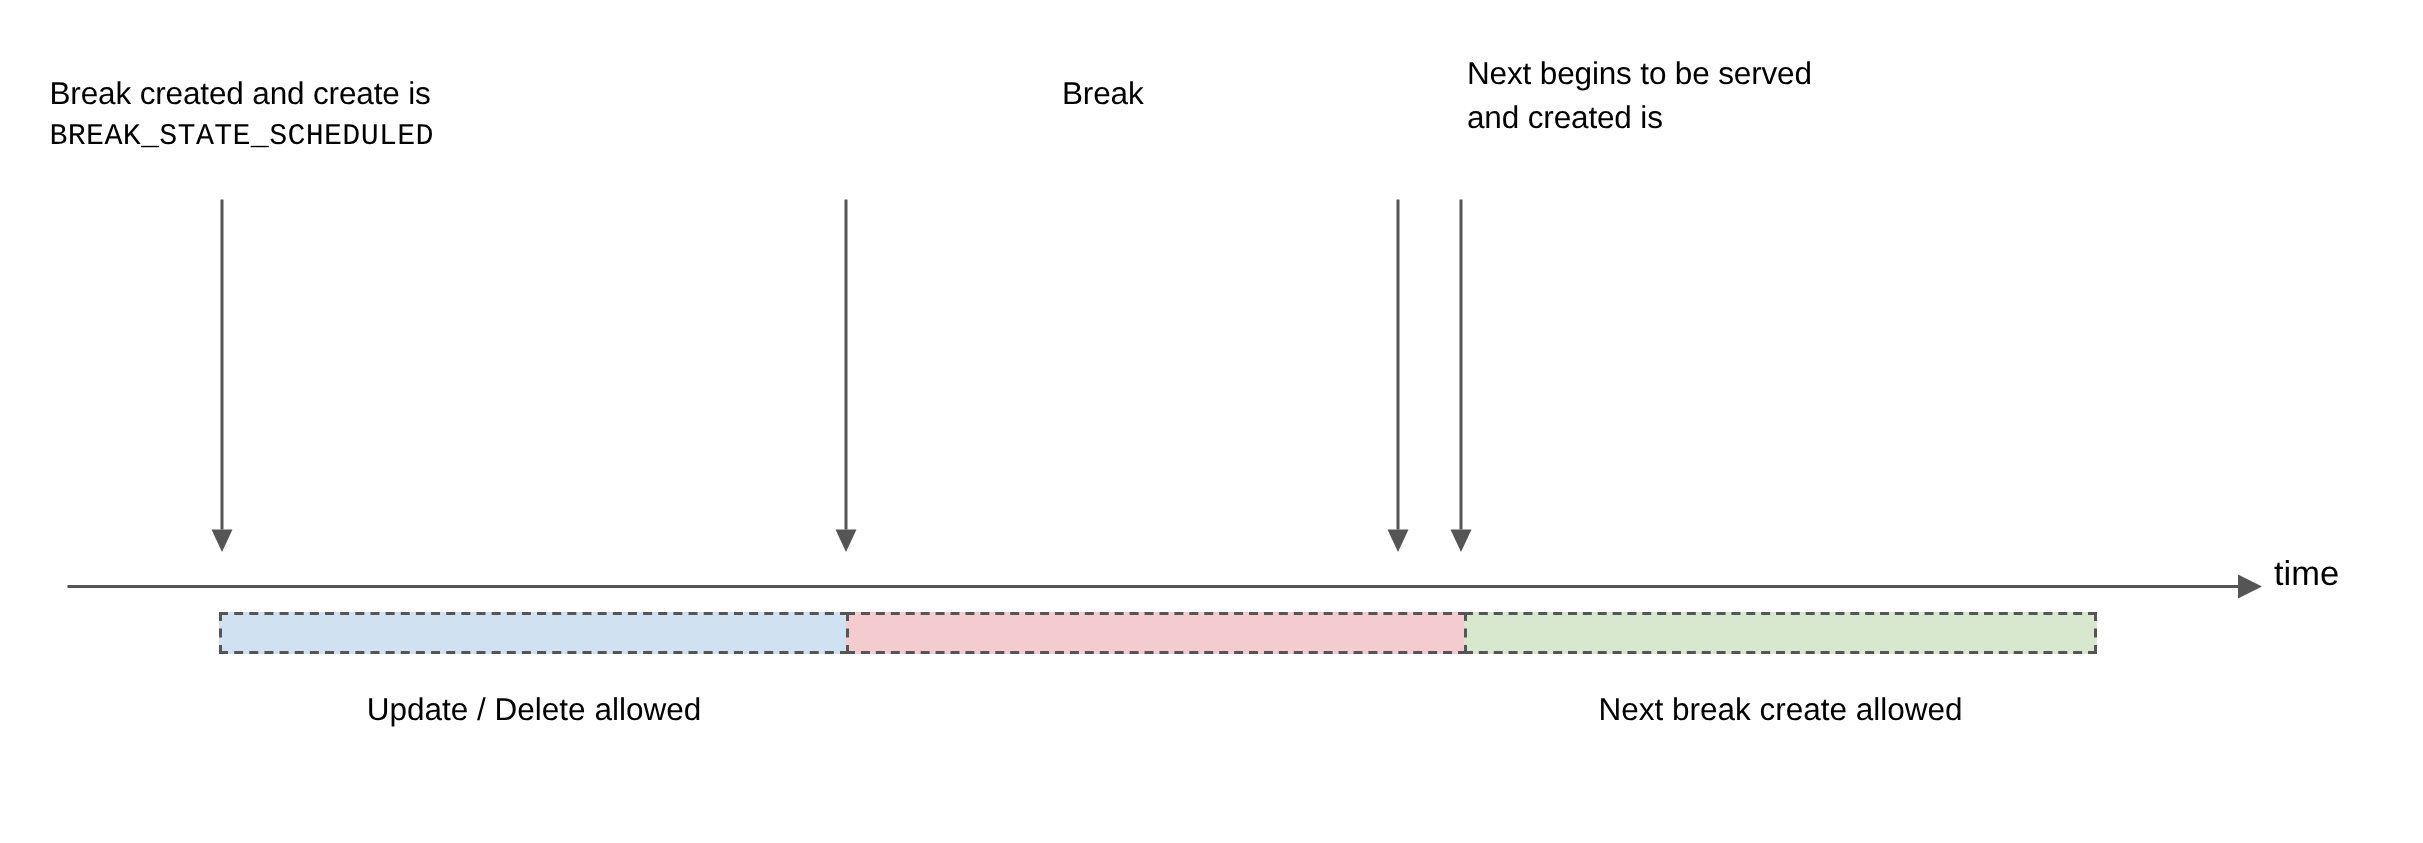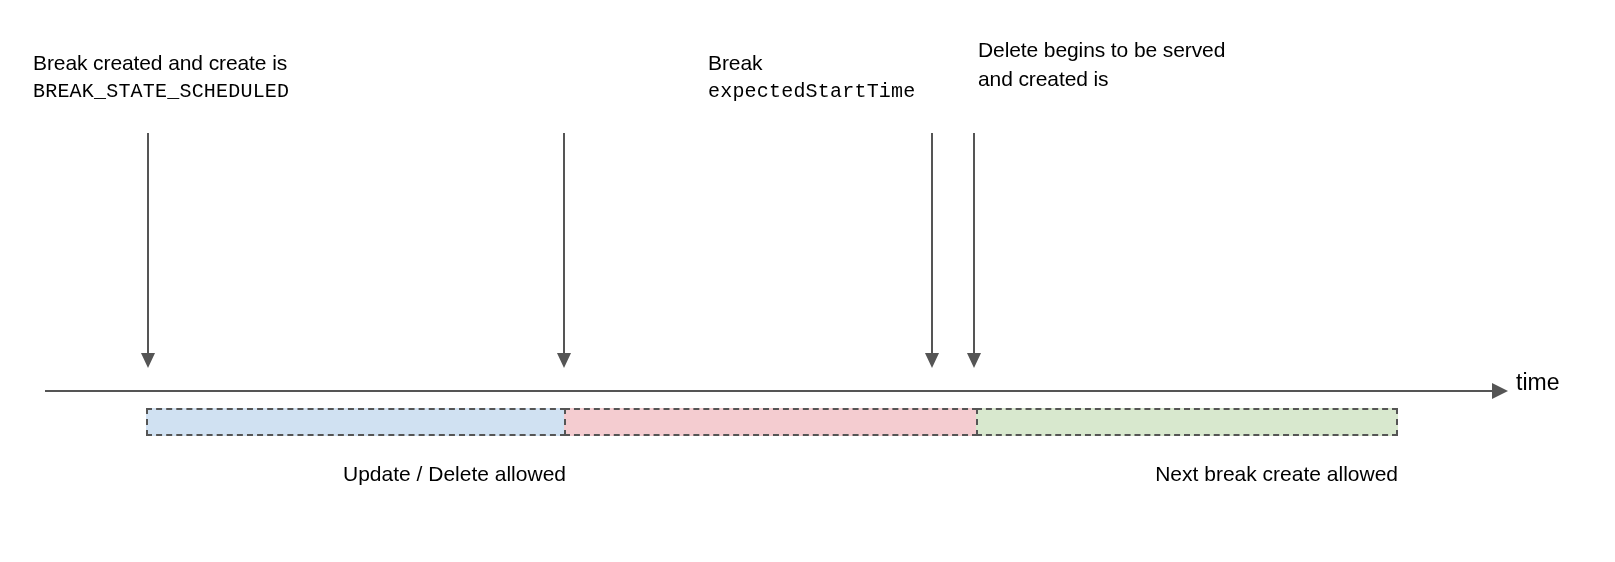--- a/index.html
+++ b/index.html
@@ -90,43 +90,42 @@
     box-sizing: border-box;
     border: 2px dashed #555555;
     margin-right: -2px;
   }
 
   
   .caption {
     position: absolute;
     font-size: 21px;
     color: #000000;
-    text-align: right;
+    text-align: center;
     font-family: "Liberation Sans", sans-serif;
     white-space: nowrap;
   }
 </style>
 </head>
 <body>
 
 <div id="canvas">
 
   <div class="annotation" style="left:33px; top:48px;">
     <div class="plain">Break created and create is</div>
     <div class="mono">BREAK_STATE_SCHEDULED</div>
   </div>
 
 
   <div class="annotation" style="left:681px; top:48px;margin-left:27px;">
     <div class="plain">Break</div>
-    <div class="mono">expectedStartTime</div>
   </div>
 
   <div class="annotation" style="left:978px; top:35px;">
-    <div class="plain">Delete begins to be served</div>
+    <div class="plain">Next begins to be served</div>
     <div class="plain">and created is</div>
   </div>
 
   <div class="marker" style="left:141px; top:133px; height:235px;">
     <div class="stem" style="height:220px;"></div>
     <div class="head" style="top:220px;"></div>
   </div>
 
   <div class="marker" style="left:557px; top:133px; height:235px;">
     <div class="stem" style="height:220px;"></div>

